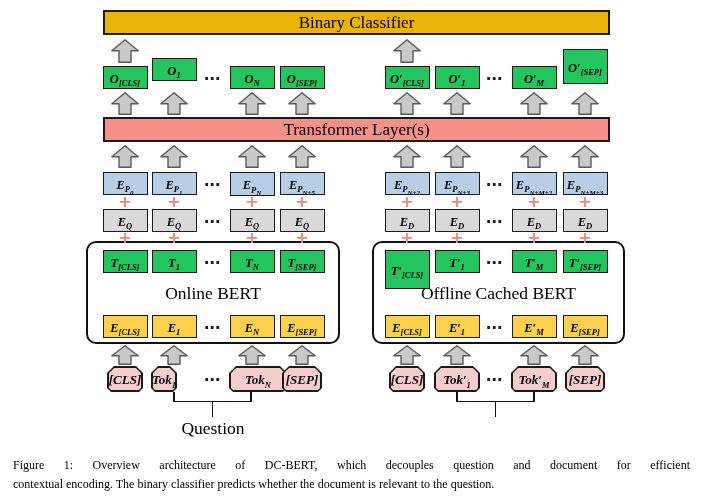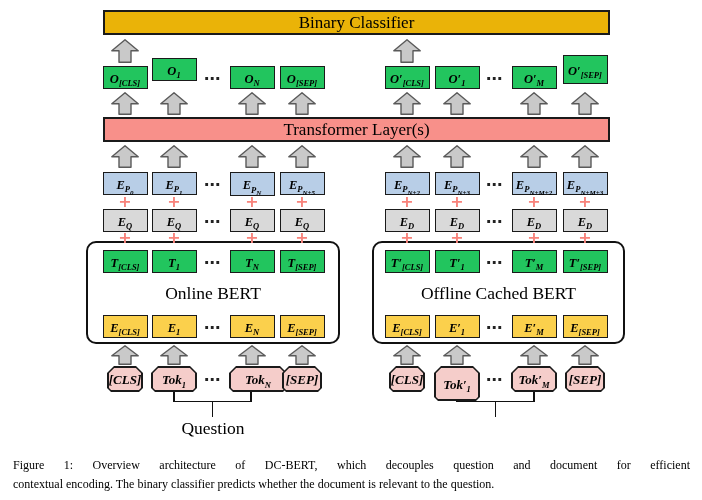--- a/index.html
+++ b/index.html
@@ -92,21 +92,21 @@
       </div>
       <div class="node green" style="left: 384.5px; top: 66px; width: 45px; height: 23px;">
         <span class="lab"><span class="bm">O′</span><span class="bs">[CLS]</span><span class="bss"></span></span>
       </div>
       <div class="node green" style="left: 434.5px; top: 66px; width: 45px; height: 23px;">
         <span class="lab"><span class="bm">O′</span><span class="bs">1</span><span class="bss"></span></span>
       </div>
       <div class="node green" style="left: 511.5px; top: 66px; width: 45px; height: 23px;">
         <span class="lab"><span class="bm">O′</span><span class="bs">M</span><span class="bss"></span></span>
       </div>
-      <div class="node green" style="left: 562.5px; top: 55px; width: 45px; height: 29px;">
+      <div class="node green" style="left: 562.5px; top: 49px; width: 45px; height: 35px;">
         <span class="lab"><span class="bm">O′</span><span class="bs">[SEP]</span><span class="bss"></span></span>
       </div>
       <span class="dots" style="left: 204px; top: 68.5px;">⋯</span>
       <span class="dots" style="left: 486px; top: 68.5px;">⋯</span>
       <div class="node blue" style="left: 102.5px; top: 172px; width: 45px; height: 23px;">
         <span class="lab"><span class="bm">E</span><span class="bs">P</span><span class="bss">0</span></span>
       </div>
       <div class="node blue" style="left: 151.5px; top: 172px; width: 45px; height: 23px;">
         <span class="lab"><span class="bm">E</span><span class="bs">P</span><span class="bss">1</span></span>
       </div>
@@ -161,21 +161,21 @@
       </div>
       <div class="node green" style="left: 151.5px; top: 250px; width: 45px; height: 23px;">
         <span class="lab"><span class="bm">T</span><span class="bs">1</span><span class="bss"></span></span>
       </div>
       <div class="node green" style="left: 229.5px; top: 250px; width: 45px; height: 23px;">
         <span class="lab"><span class="bm">T</span><span class="bs">N</span><span class="bss"></span></span>
       </div>
       <div class="node green" style="left: 279.5px; top: 250px; width: 45px; height: 23px;">
         <span class="lab"><span class="bm">T</span><span class="bs">[SEP]</span><span class="bss"></span></span>
       </div>
-      <div class="node green" style="left: 384.5px; top: 250px; width: 45px; height: 23px;">
+      <div class="node green" style="left: 384.5px; top: 250px; width: 45px; height: 39px;">
         <span class="lab"><span class="bm">T′</span><span class="bs">[CLS]</span><span class="bss"></span></span>
       </div>
       <div class="node green" style="left: 434.5px; top: 250px; width: 45px; height: 23px;">
         <span class="lab"><span class="bm">T′</span><span class="bs">1</span><span class="bss"></span></span>
       </div>
       <div class="node green" style="left: 511.5px; top: 250px; width: 45px; height: 23px;">
         <span class="lab"><span class="bm">T′</span><span class="bs">M</span><span class="bss"></span></span>
       </div>
       <div class="node green" style="left: 562.5px; top: 250px; width: 45px; height: 23px;">
         <span class="lab"><span class="bm">T′</span><span class="bs">[SEP]</span><span class="bss"></span></span>
@@ -206,41 +206,41 @@
       <div class="node yellow" style="left: 562.5px; top: 315px; width: 45px; height: 23px;">
         <span class="lab"><span class="bm">E</span><span class="bs">[SEP]</span><span class="bss"></span></span>
       </div>
       <span class="dots" style="left: 204px; top: 317.5px;">⋯</span>
       <span class="dots" style="left: 486px; top: 317.5px;">⋯</span>
       <div class="node pink" style="left: 107px; top: 366px; width: 36px; height: 26px;">
         <div class="tok-inner">
           <span class="lab"><span class="bm">[CLS]</span><span class="bs"></span><span class="bss"></span></span>
         </div>
       </div>
-      <div class="node pink" style="left: 151px; top: 366px; width: 46px; height: 26px;">
+      <div class="node pink" style="left: 151px; top: 366px; width: 26px; height: 26px;">
         <div class="tok-inner">
           <span class="lab"><span class="bm">Tok</span><span class="bs">1</span><span class="bss"></span></span>
         </div>
       </div>
       <div class="node pink" style="left: 229px; top: 366px; width: 58px; height: 26px;">
         <div class="tok-inner">
           <span class="lab"><span class="bm">Tok</span><span class="bs">N</span><span class="bss"></span></span>
         </div>
       </div>
       <div class="node pink" style="left: 282px; top: 366px; width: 40px; height: 26px;">
         <div class="tok-inner">
           <span class="lab"><span class="bm">[SEP]</span><span class="bs"></span><span class="bss"></span></span>
         </div>
       </div>
       <div class="node pink" style="left: 389px; top: 366px; width: 36px; height: 26px;">
         <div class="tok-inner">
           <span class="lab"><span class="bm">[CLS]</span><span class="bs"></span><span class="bss"></span></span>
         </div>
       </div>
-      <div class="node pink" style="left: 434px; top: 366px; width: 46px; height: 35px;">
+      <div class="node pink" style="left: 434px; top: 366px; width: 46px; height: 26px;">
         <div class="tok-inner">
           <span class="lab"><span class="bm">Tok′</span><span class="bs">1</span><span class="bss"></span></span>
         </div>
       </div>
       <div class="node pink" style="left: 511px; top: 366px; width: 46px; height: 26px;">
         <div class="tok-inner">
           <span class="lab"><span class="bm">Tok′</span><span class="bs">M</span><span class="bss"></span></span>
         </div>
       </div>
       <div class="node pink" style="left: 565px; top: 366px; width: 40px; height: 26px;">

